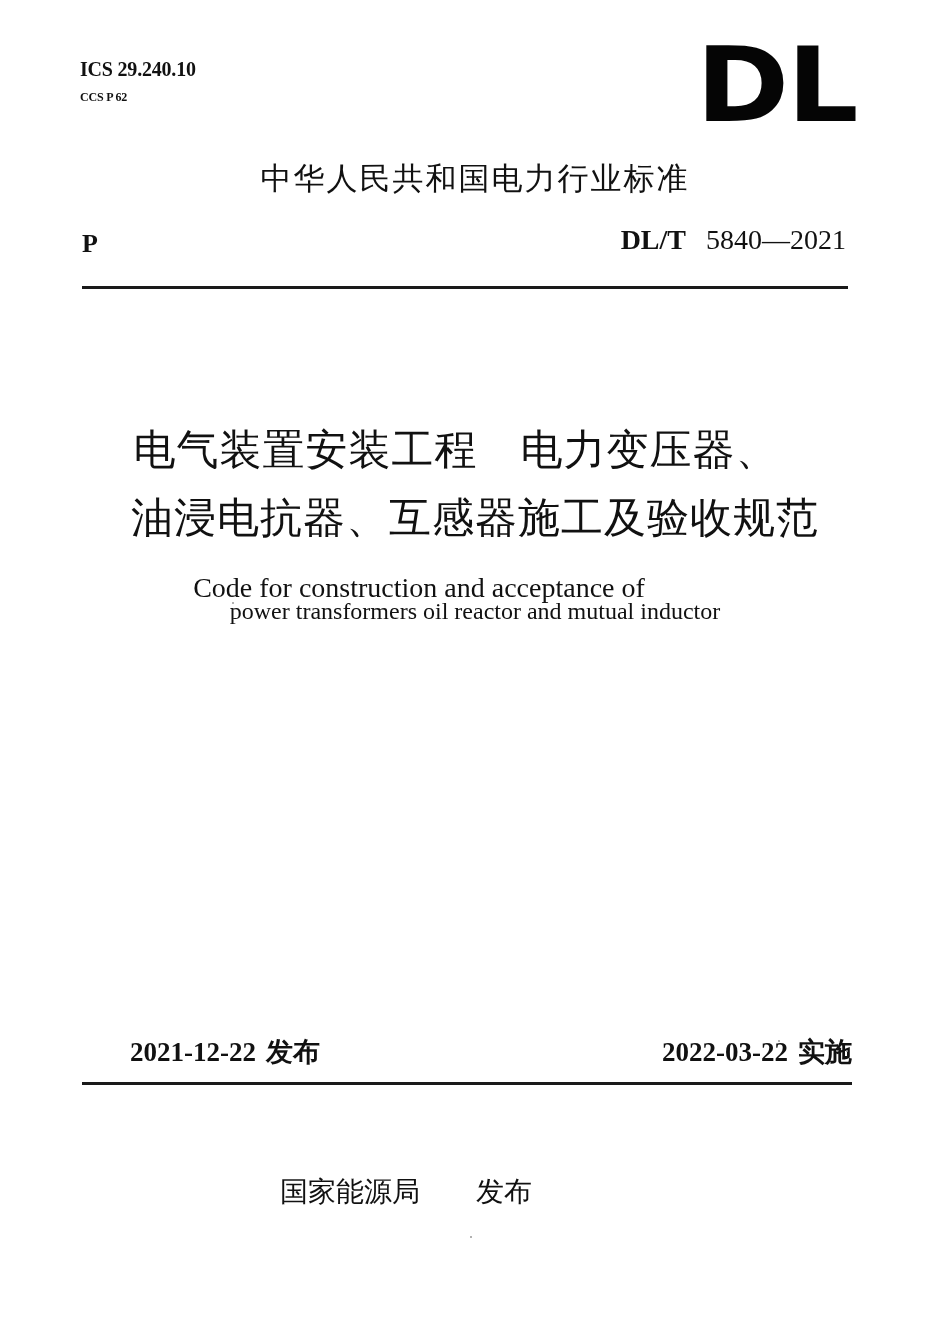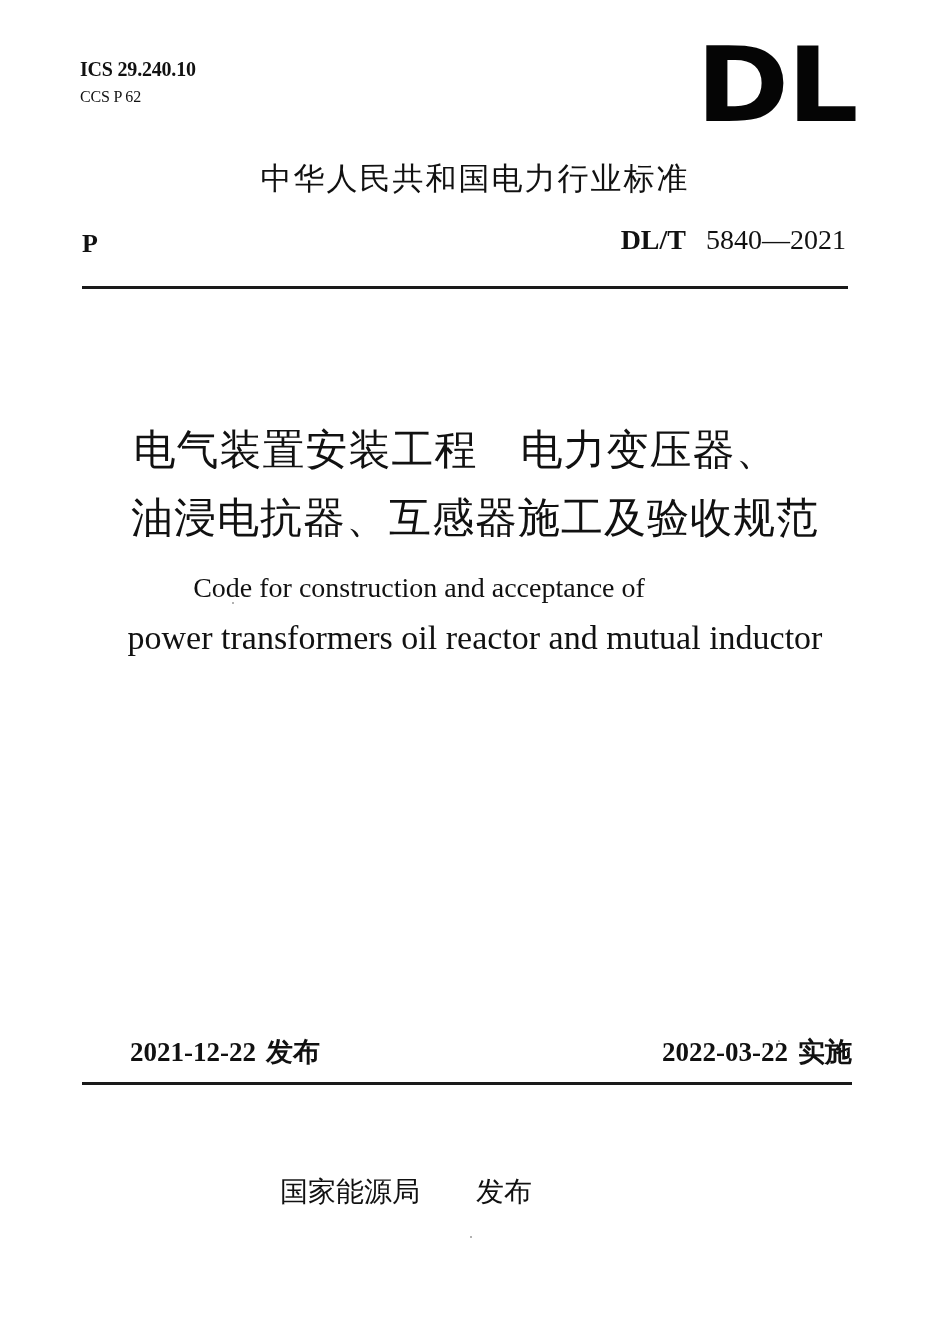--- a/index.html
+++ b/index.html
@@ -18,21 +18,21 @@
     .serif { font-family: "Liberation Serif", "DejaVu Serif", serif; }
     .sans { font-family: "DejaVu Sans", "Liberation Sans", sans-serif; }
 
     #ics-code {
       left: 80px; top: 56px;
       font-size: 20px; font-weight: bold; line-height: 26px;
       letter-spacing: -0.2px;
     }
     #ccs-code {
       left: 80px; top: 84px;
-      font-size: 16px; font-weight: normal; line-height: 26px;
+      font-size: 12px; font-weight: bold; line-height: 26px;
       letter-spacing: -0.2px;
     }
     #dl-logo {
       left: 696px; top: 30px;
       font-size: 104px; font-weight: 900; line-height: 110px;
       letter-spacing: -2px;
       color: #050505;
       transform: scaleX(1.08);
       transform-origin: left top;
     }
@@ -75,23 +75,23 @@
       font-size: 42px; line-height: 56px;
       letter-spacing: 1px;
       white-space: pre;
     }
     #title-en-line1 {
       left: 0; width: 838px; top: 570px;
       text-align: center;
       font-size: 28px; line-height: 36px;
     }
     #title-en-line2 {
-      left: 0; width: 950px; top: 620px;
+      left: 0; width: 950px; top: 593px;
       text-align: center;
-      font-size: 34px; line-height: 36px;
+      font-size: 24px; line-height: 36px;
     }
     #issue-date {
       left: 86px; top: 1034px;
       font-size: 27px; line-height: 36px; white-space: nowrap; margin-left: 44px;
     }
     #effective-date {
       right: 98px; top: 1034px;
       font-size: 27px; line-height: 36px; white-space: nowrap;
     }
     .date-num { font-weight: bold; font-family: "Liberation Serif", "DejaVu Serif", serif; }

